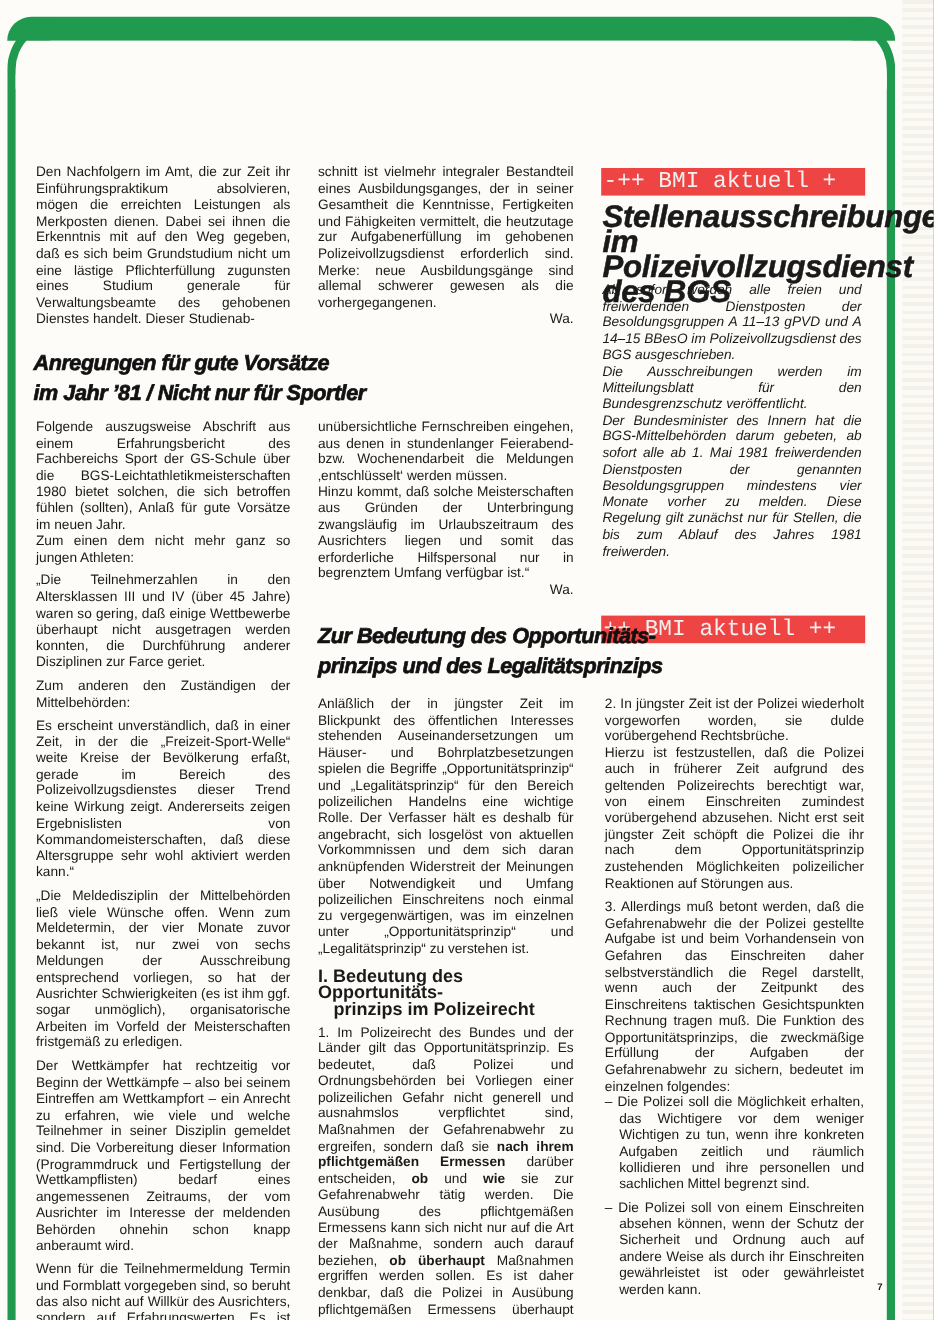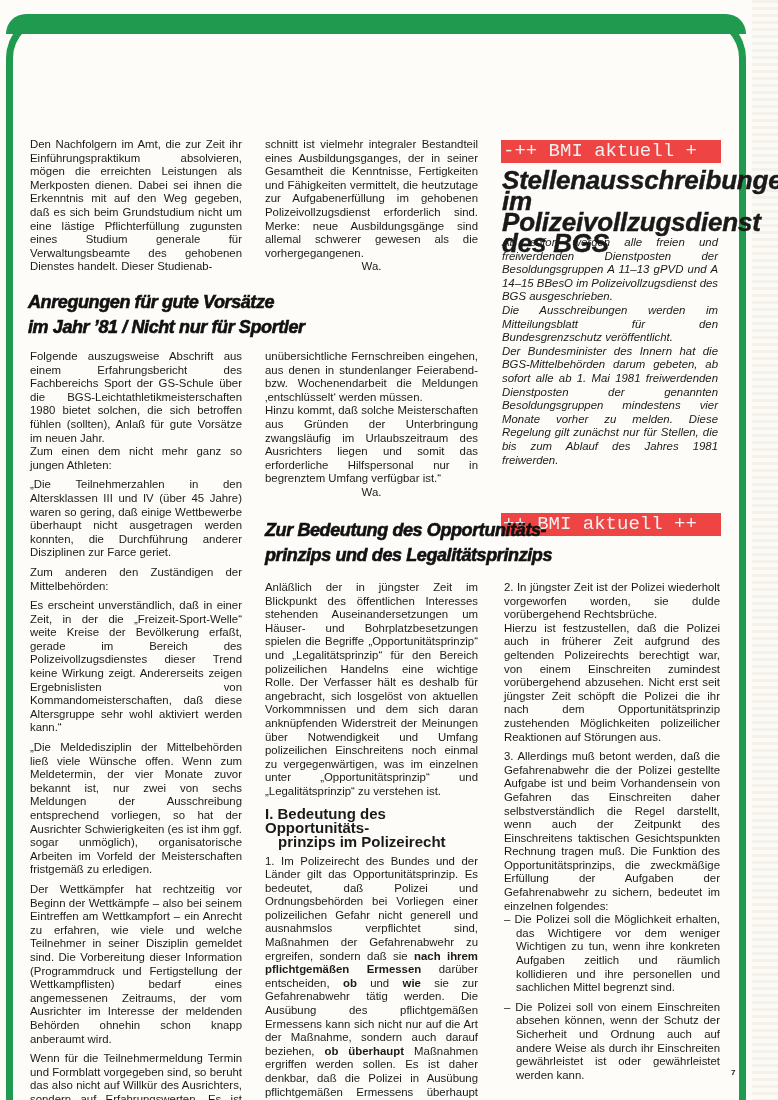--- a/index.html
+++ b/index.html
@@ -10,21 +10,21 @@
            box-sizing:border-box; }
   .frame-top { position:absolute; left:6px; top:14px; width:740px; height:20px; background:#1f9a4e;
                border-radius:44px 44px 0 0; }
   .frame-inner { position:absolute; left:13px; top:34px; width:726px; height:40px; background:#fdfcf8;
                  border-radius:30px 30px 0 0; }
   .speckle { position:absolute; right:0; top:0; width:26px; height:1100px;
              background:repeating-linear-gradient(180deg,#f3f1ea 0 3px,#fbfaf5 3px 7px); }
   .col { position:absolute; font-size:11.4px; line-height:13.6px; text-align:justify; }
   .col p { margin:0 0 6px 0; }
   .col p.tight { margin:0; }
-  .sig { display:flex; justify-content:center; }
+  .sig { display:flex; justify-content:flex-end; }
   .sig span:first-child { text-align:left; }
   .headline { position:absolute; font-family:"Liberation Sans", sans-serif; font-weight:900;
               font-style:italic; font-size:18px; line-height:25px; letter-spacing:-0.4px;
               color:#111; -webkit-text-stroke:0.6px #111; }
   .bmi-bar { position:absolute; background:#ef4444; color:#f0f0f0; font-family:"Liberation Mono", monospace;
              font-size:19px; line-height:22px; white-space:nowrap; overflow:hidden; padding-left:2px; }
   .bmi-title { position:absolute; font-weight:900; font-style:italic; font-size:26px; line-height:21px;
                -webkit-text-stroke:0.4px #111; letter-spacing:-0.2px; }
   .italic-col { font-style:italic; }
   .subhead { font-weight:bold; font-size:15px; line-height:14px; margin:8px 0 6px 0; text-align:left; }

